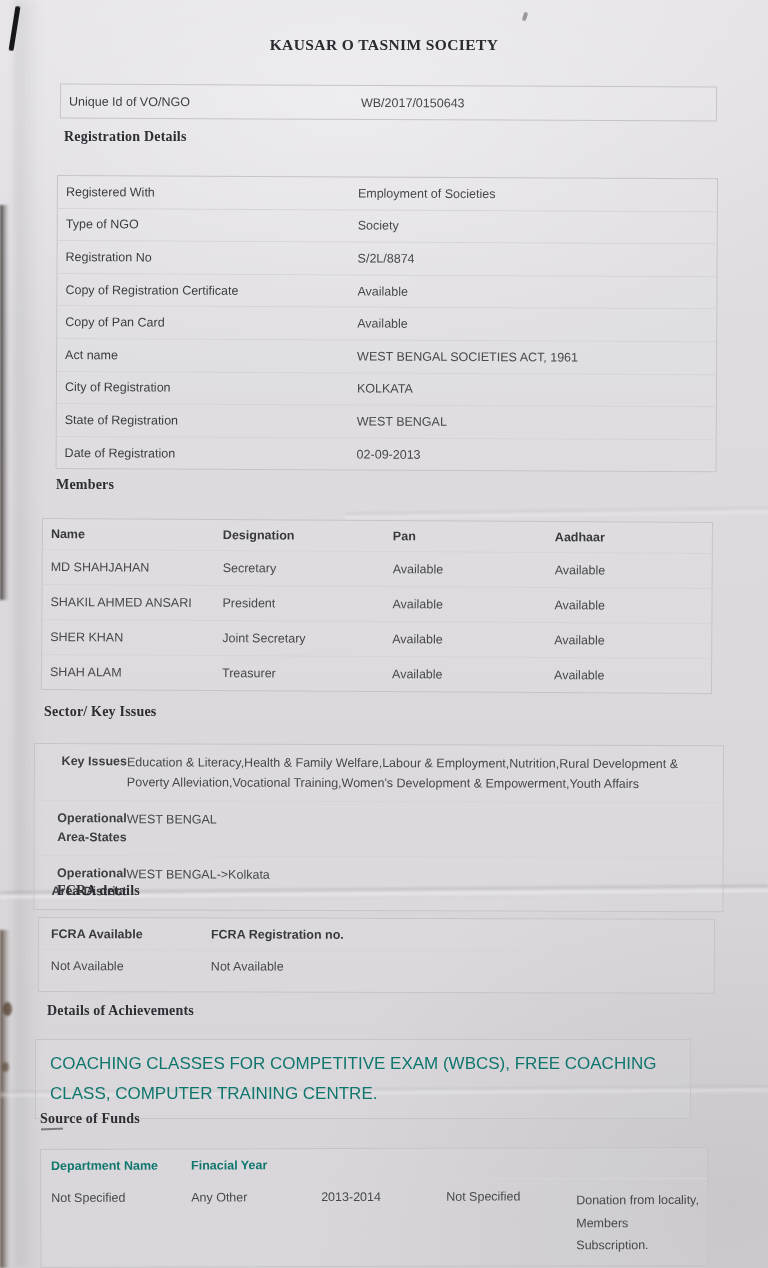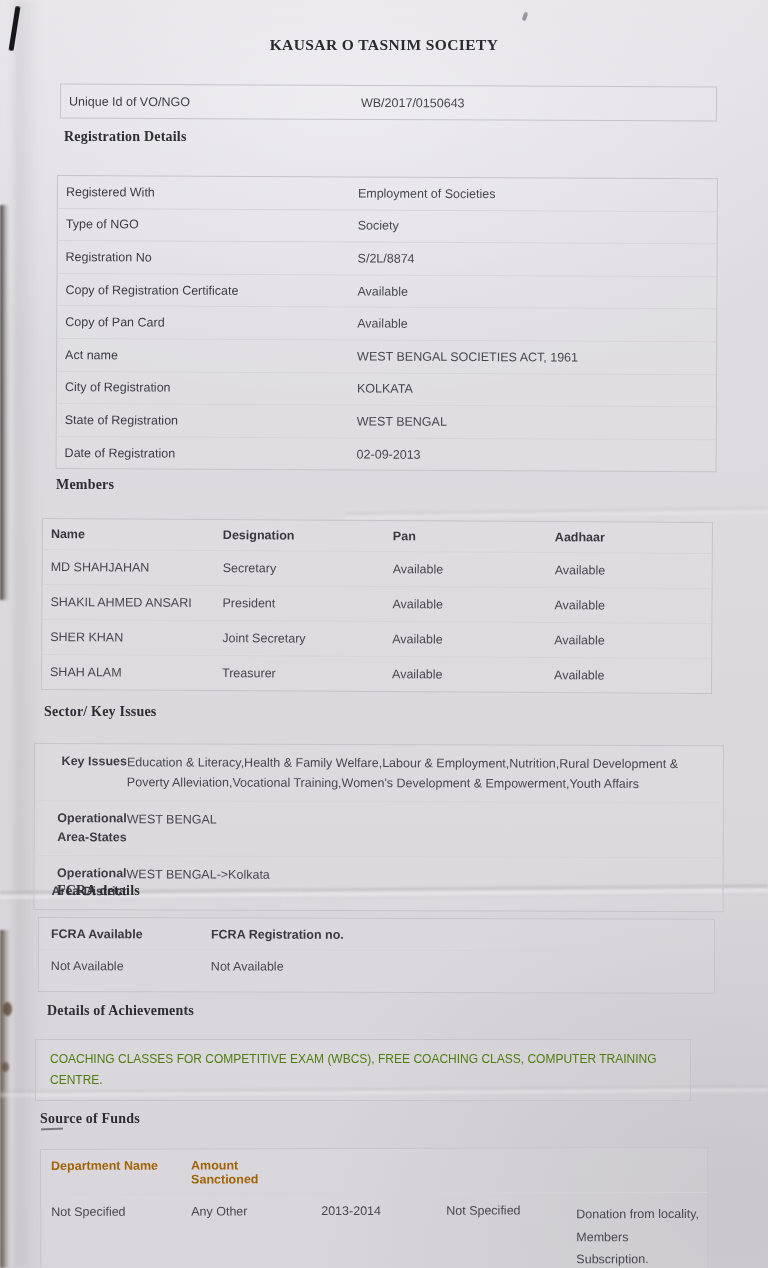--- a/index.html
+++ b/index.html
@@ -77,29 +77,29 @@
   .fcra-table{left:38px;top:917px;width:675px;padding-bottom:10px;transform:rotate(.15deg);
     transform-origin:left top;}
   .frow{display:grid;grid-template-columns:160px 1fr;align-items:center;height:31px;
     border-top:1px solid #d6d4d7;}
   .frow:first-child{border-top:none;}
   .frow>span{padding-left:12px;}
   .fhead span{font-weight:700;font-size:12.5px;color:#38383d;}
   
   .ach-h{left:47px;top:1003px;}
   .ach-box{left:35px;top:1039px;width:656px;padding:9px 14px;box-sizing:border-box;}
-  .ach-text{font-size:12px;line-height:1.75;color:#4d7c0f;margin:0;}
+  .ach-text{font-size:17px;line-height:1.75;color:#0f766e;margin:0;}
   
   .funds-h{left:40px;top:1111px;text-align:right;}
   .funds-table{left:40px;top:1149px;width:666px;transform:rotate(-.18deg);transform-origin:left top;}
   .fundrow{display:grid;grid-template-columns:140px 130px 125px 130px 1fr;
     border-top:1px solid #d6d4d7;}
   .fundrow:first-child{border-top:none;}
   .fundrow>span{padding:10px 4px 8px 10px;font-size:12.5px;}
-  .fundhead>span{font-weight:700;color:#a16207;padding-top:9px;padding-bottom:7px;}
+  .fundhead>span{font-weight:700;color:#0f766e;padding-top:9px;padding-bottom:7px;}
   .prewrap{white-space:pre-line;line-height:1.8;}
 </style>
 </head>
 <body>
 
 <div class="photo">
 
   <div class="left-band"></div>
   <div class="edge edge-mid"></div>
   <div class="edge edge-bottom"></div>
@@ -225,21 +225,21 @@
 
     <h2 class="serif-h ach-h">Details of Achievements</h2>
     <div class="box ach-box">
       <p class="ach-text">COACHING CLASSES FOR COMPETITIVE EXAM (WBCS), FREE COACHING CLASS, COMPUTER TRAINING CENTRE.</p>
     </div>
 
     <h2 class="serif-h funds-h">Source of Funds</h2>
     <div class="box funds-table">
       <div class="fundrow fundhead">
         <span>Department Name</span>
-        <span>Amount Sanctioned</span>
+        <span>Finacial Year</span>
       </div>
       <div class="fundrow val">
         <span>Not Specified</span>
         <span>Any Other</span>
         <span>2013-2014</span>
         <span>Not Specified</span>
         <span class="prewrap">Donation from locality,
 Members
 Subscription.</span>
       </div>

